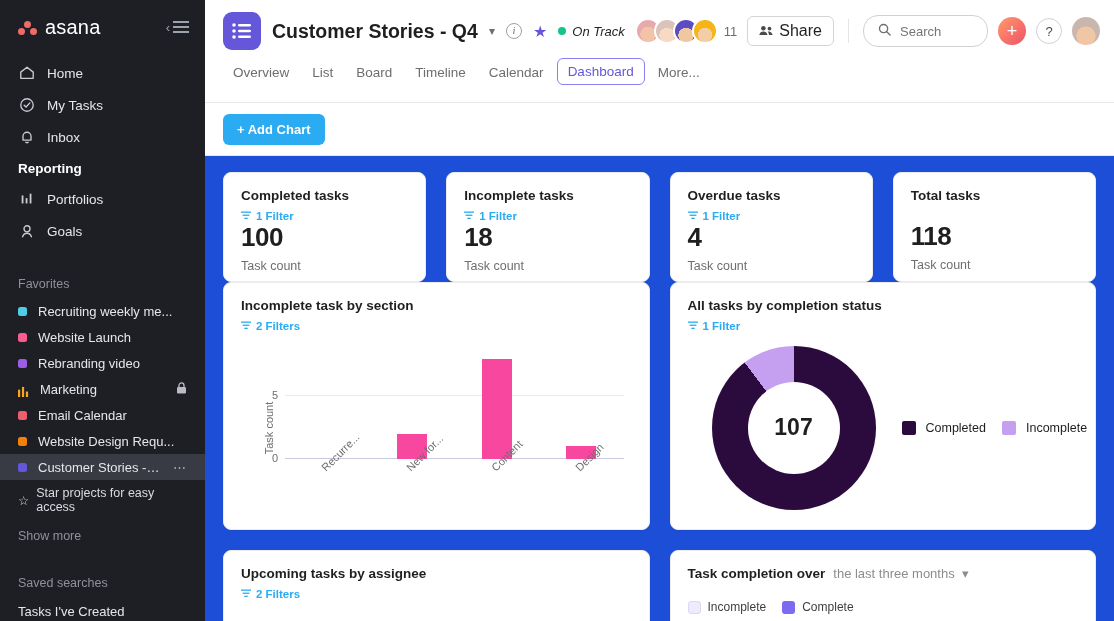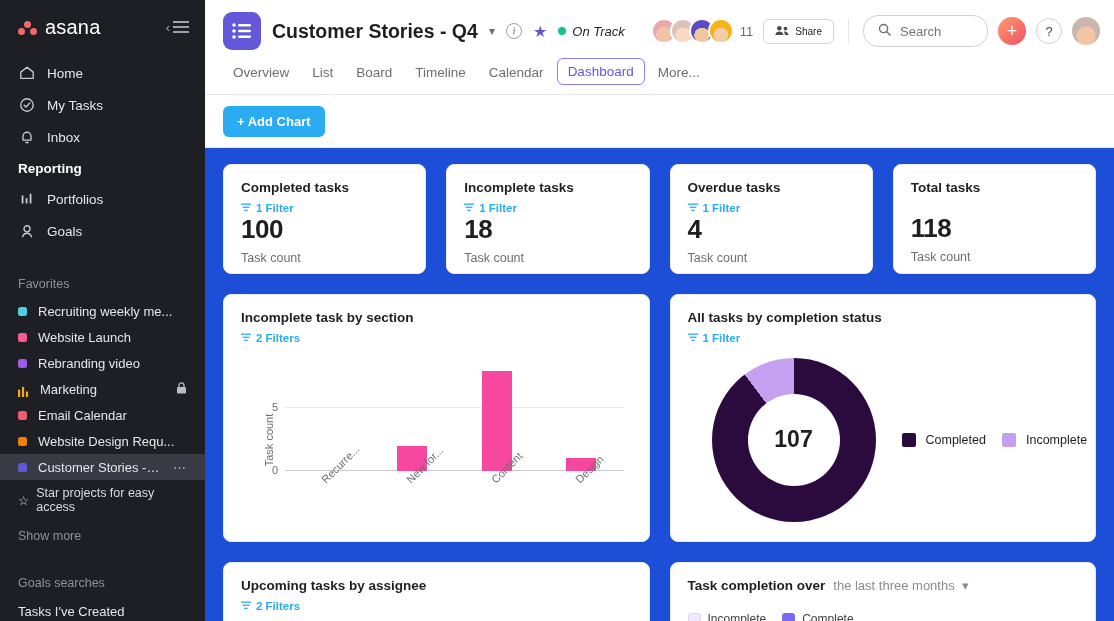--- a/index.html
+++ b/index.html
@@ -72,39 +72,39 @@
 
   .top-right { margin-left: auto; display: flex; align-items: center; gap: 10px; padding-top: 3px; }
   .avatars { display: flex; align-items: center; }
   .av { width: 26px; height: 26px; border-radius: 50%; border: 2px solid #fff; margin-left: -7px; }
   .av:first-child { margin-left: 0; }
   .av1 { background: radial-gradient(circle at 50% 65%, #f2c3a7 0 42%, #e8a9ac 43% 100%); }
   .av2 { background: radial-gradient(circle at 50% 70%, #f7d9c4 0 40%, #d9c3bb 41% 100%); }
   .av3 { background: radial-gradient(circle at 50% 70%, #f0c8a0 0 40%, #5b4cc4 41% 100%); }
   .av4 { background: radial-gradient(circle at 50% 68%, #f3cda6 0 38%, #f5b518 39% 100%); }
   .av-count { font-size: 13px; color: #6d6e6f; margin-left: 6px; }
-  .share-btn { display: flex; align-items: center; gap: 6px; font-size: 10px; color: #1e1f21;
+  .share-btn { display: flex; align-items: center; gap: 6px; font-size: 16px; color: #1e1f21;
                border: 1px solid #d3d4d6; border-radius: 6px; padding: 5px 11px; cursor: pointer;
                background: #fff; }
   .vdiv { width: 1px; height: 24px; background: #e3e4e6; margin: 0 4px; }
   .search-box { display: flex; gap: 9px; border: 1px solid #cfd1d4;
                 border-radius: 15px; padding: 6px 14px; width: 125px; cursor: text; }
   .search-box input { border: none; outline: none; font-size: 13px; color: #6d6e6f;
                       width: 100%; font-family: "Liberation Sans", sans-serif; background: transparent; }
   .plus-btn { width: 28px; height: 28px; border-radius: 50%;
               background: linear-gradient(135deg, #ff9a6b, #f0516a);
               color: #fff; display: flex; align-items: center; justify-content: center;
               font-size: 18px; cursor: pointer; }
   .help-btn { width: 26px; height: 26px; border-radius: 50%; border: 1px solid #cfd1d4;
               color: #4a4b4d; font-size: 13px; display: flex; align-items: center;
               justify-content: center; cursor: pointer; }
   .me-av { width: 28px; height: 28px; border-radius: 50%;
            background: radial-gradient(circle at 50% 68%, #f1c6a4 0 40%, #c9b7ae 41% 100%); cursor: pointer; }
 
-  .tabs { display: flex; align-items: center; gap: 3px; padding: 8px 18px 4px 18px;
+  .tabs { display: flex; align-items: center; gap: 3px; padding: 8px 18px 12px 18px;
           border-bottom: 1px solid #e8e8e9; }
   .tab { font-size: 13.5px; color: #6d6e6f; padding: 6px 10px 10px 10px; cursor: pointer;
          border-radius: 5px; }
   .tab.active { color: #6457d9; border: 1.6px solid #8a7ff0; border-radius: 6px;
                 padding: 5px 10px; margin-bottom: 5px; }
 
   .toolbar { padding: 11px 18px 10px 18px; border-bottom: 1px solid #e8e8e9; }
   .add-chart { background: #2aabf2; color: #fff; font-size: 13px; font-weight: 700;
                border: none; border-radius: 6px; padding: 8px 14px; cursor: pointer;
                font-family: "Liberation Sans", sans-serif; }
@@ -114,21 +114,21 @@
   .stats-row { display: grid; grid-template-columns: repeat(4, 1fr); gap: 20px; }
   .card { background: #fff; border: 1px solid #ececec; border-radius: 8px;
           box-shadow: 0 1px 2px rgba(0,0,0,.04); }
   .stat-card { padding: 15px 17px 18px 17px; height: 110px; }
   .card-title { font-size: 13.5px; font-weight: 700; color: #1e1f21; }
   .filter-row { display: flex; align-items: center; gap: 5px; margin-top: 7px;
                 font-size: 11.5px; font-weight: 700; color: #2aabf2; cursor: pointer; }
   .stat-num { font-size: 26px; font-weight: 700; color: #1e1f21; letter-spacing: -.5px; }
   .stat-sub { font-size: 12.5px; color: #6d6e6f; margin-top: 6px; }
 
-  .charts-row { display: grid; grid-template-columns: 1fr 1fr; gap: 20px; margin-top: 20px; }
+  .charts-row { display: grid; grid-template-columns: 1fr 1fr; gap: 20px; }
   .chart-card { padding: 15px 17px 12px 17px; height: 248px; display: flex; flex-direction: column; }
   .chart-body { flex: 1; position: relative; margin-top: 6px; }
 
   
   .bc { position: absolute; inset: 0; }
   .bc-ylabel { position: absolute; left: 2px; top: 50%; transform: translateY(-50%) rotate(-90deg);
                transform-origin: center; font-size: 11px; color: #6d6e6f; white-space: nowrap; }
   .bc-plot { position: absolute; left: 44px; right: 8px; top: 8px; bottom: 58px; }
   .bc-grid { position: absolute; left: 0; right: 0; height: 1px; background: #e9e9ef; }
   .bc-tick { position: absolute; right: calc(100% + 7px); transform: translateY(-50%);
@@ -288,21 +288,21 @@
     </div>
 
     <div class="star-row">
       <span>☆</span>
       <span>Star projects for easy access</span>
     </div>
     <div class="show-more">Show more</div>
 
     <div class="sb-divider"></div>
 
-    <div class="saved-title">Goals searches</div>
+    <div class="saved-title">Saved searches</div>
     <div class="saved-item">Tasks I've Created</div>
 
   </aside>
 
   <div class="main">
 
     <div class="topbar">
       <div class="proj-block">
         <div class="proj-icon">
           <svg width="20" height="16" viewBox="0 0 20 16">

